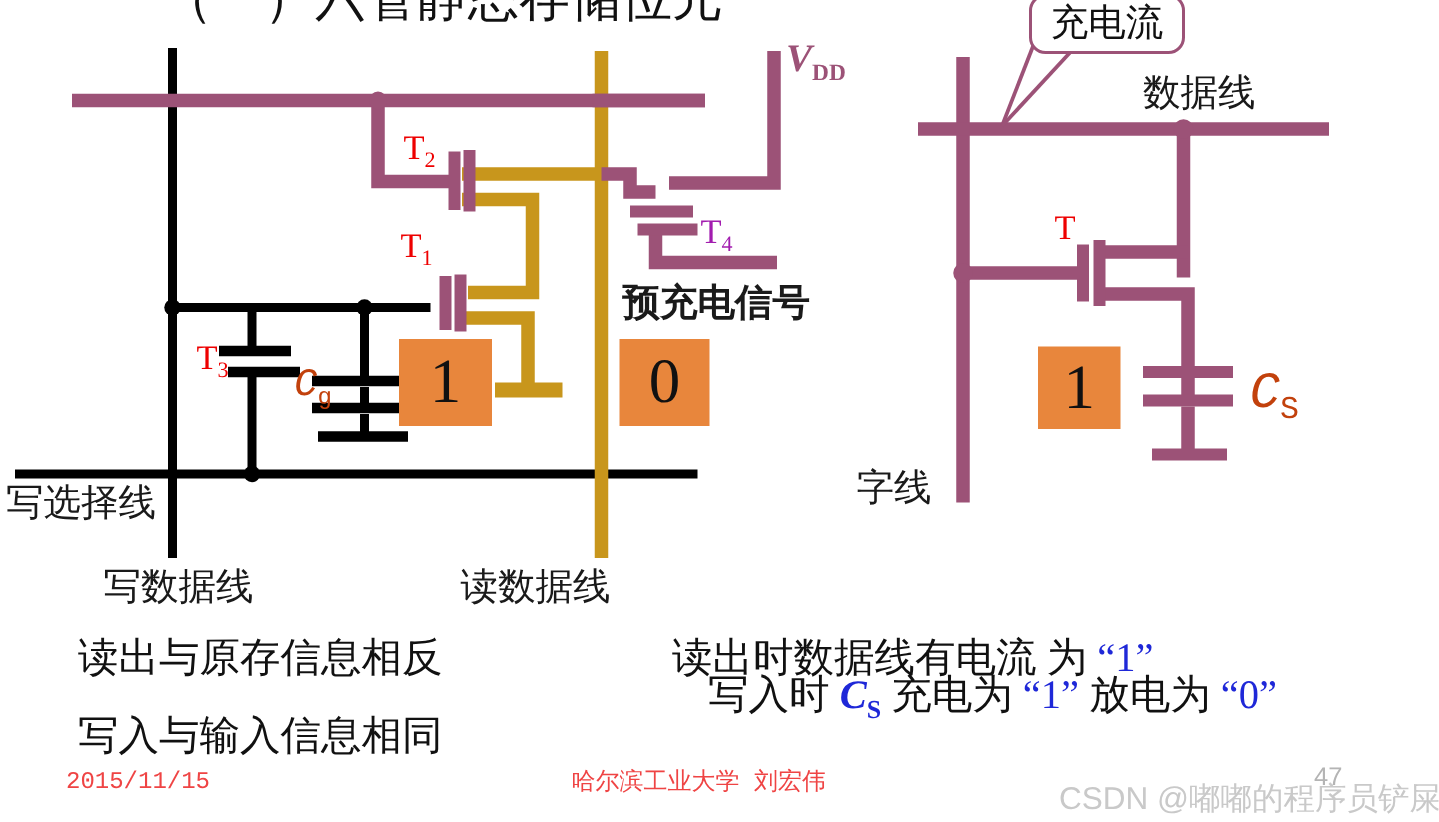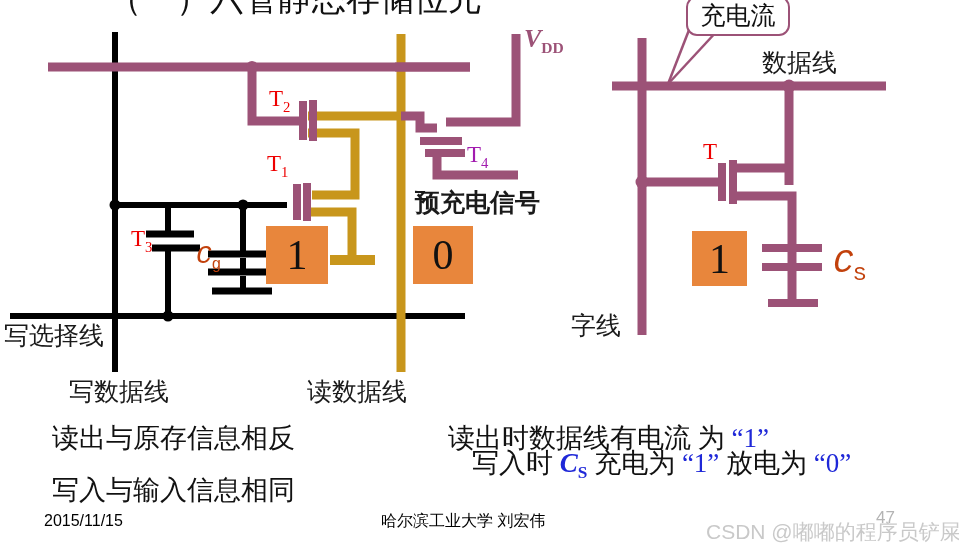--- a/index.html
+++ b/index.html
@@ -82,22 +82,22 @@
     white-space:nowrap;
     font-size:27px;
     line-height:1;
   }
   .stmt .blue{color:#1f28d8;}
   .stmt .cs{color:#1f28d8;font-style:italic;font-weight:bold;}
   .stmt .cs .sub{font-style:normal;font-size:64%;vertical-align:sub;}
 
   .footer{
     position:absolute;
-    font-family:Liberation Sans, sans-serif;
-    color:#000000;
+    font-family:Liberation Mono, monospace;
+    color:#ef4444;
     white-space:nowrap;
   }
   .watermark{
     position:absolute;
     font-family:"Liberation Sans","DejaVu Sans",sans-serif;
     color:#c9c9c9;
     white-space:nowrap;
     font-size:21px;
   }
   .pagenum{

